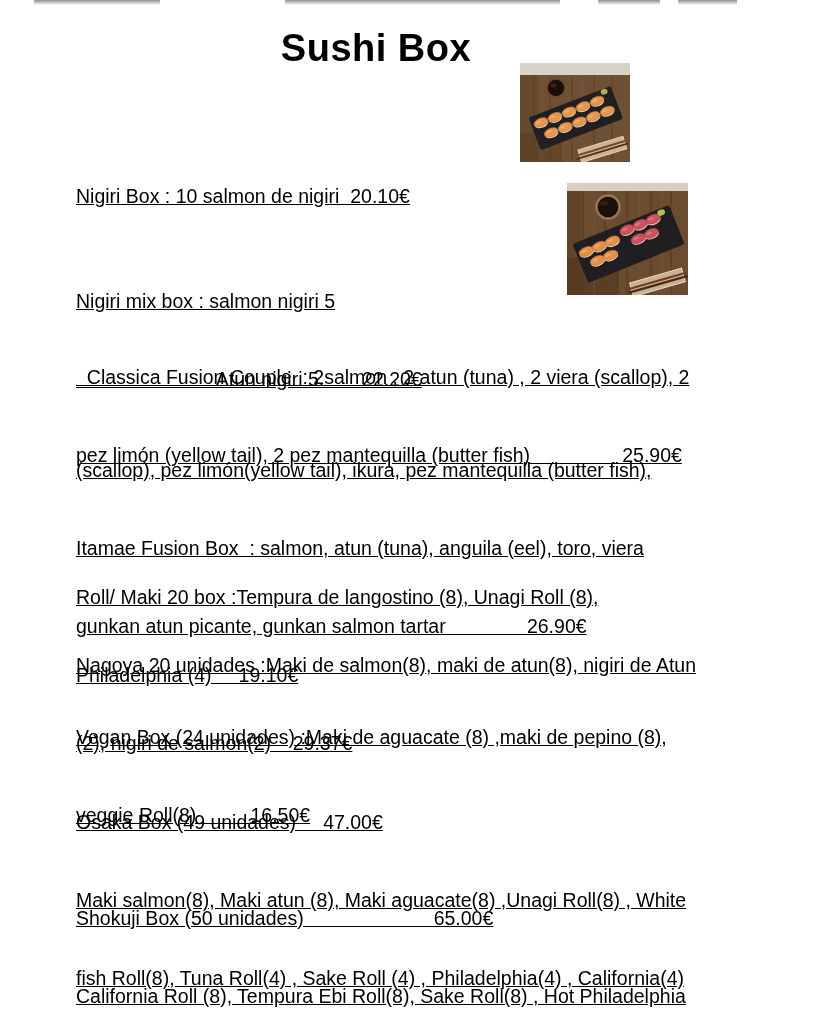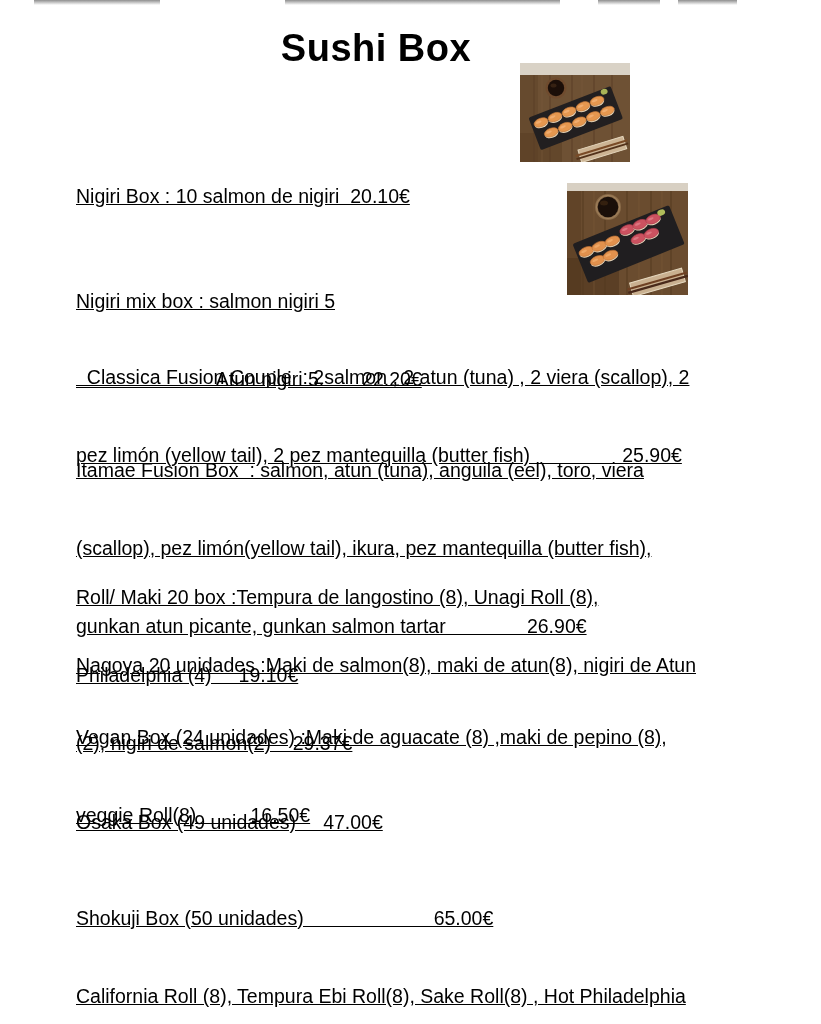--- a/index.html
+++ b/index.html
@@ -226,42 +226,44 @@
     <div class="menu-line">Nigiri mix box : salmon nigiri 5</div>
     <div class="menu-line">                          Atun nigiri 5.       22.20€</div>
   </div>
 
   <div class="menu-item" style="top:312px">
     <div class="menu-line">  Classica Fusion Couple  : 2salmon , 2 atun (tuna) , 2 viera (scallop), 2</div>
     <div class="menu-line">pez limón (yellow tail), 2 pez mantequilla (butter fish)                 25.90€</div>
   </div>
 
   <div class="menu-item" style="top:405px">
+    <div class="menu-line">(scallop), pez limón(yellow tail), ikura, pez mantequilla (butter fish),</div>
     <div class="menu-line">Itamae Fusion Box  : salmon, atun (tuna), anguila (eel), toro, viera</div>
-    <div class="menu-line">(scallop), pez limón(yellow tail), ikura, pez mantequilla (butter fish),</div>
     <div class="menu-line">gunkan atun picante, gunkan salmon tartar               26.90€</div>
   </div>
 
   <div class="menu-item" style="top:532px">
     <div class="menu-line">Roll/ Maki 20 box :Tempura de langostino (8), Unagi Roll (8),</div>
     <div class="menu-line">Philadelphia (4)     19.10€</div>
   </div>
 
   <div class="menu-item" style="top:600px">
     <div class="menu-line">Nagoya 20 unidades :Maki de salmon(8), maki de atun(8), nigiri de Atun</div>
     <div class="menu-line">(2), nigiri de salmon(2)    29.37€</div>
   </div>
 
   <div class="menu-item" style="top:672px">
     <div class="menu-line">Vegan Box (24 unidades) :Maki de aguacate (8) ,maki de pepino (8),</div>
     <div class="menu-line">veggie Roll(8)          16.50€</div>
   </div>
 
   <div class="menu-item" style="top:757px">
     <div class="menu-line">Osaka Box (49 unidades)     47.00€</div>
+    <div class="menu-line">Maki salmon(8), Maki atun (8), Maki aguacate(8) ,Unagi Roll(8) , White</div>
+    <div class="menu-line">fish Roll(8), Tuna Roll(4) , Sake Roll (4) , Philadelphia(4) , California(4)</div>
   </div>
 
   <div class="menu-item" style="top:853px">
     <div class="menu-line">Shokuji Box (50 unidades)                        65.00€</div>
     <div class="menu-line">California Roll (8), Tempura Ebi Roll(8), Sake Roll(8) , Hot Philadelphia</div>
     
     
     
   </div>
 

